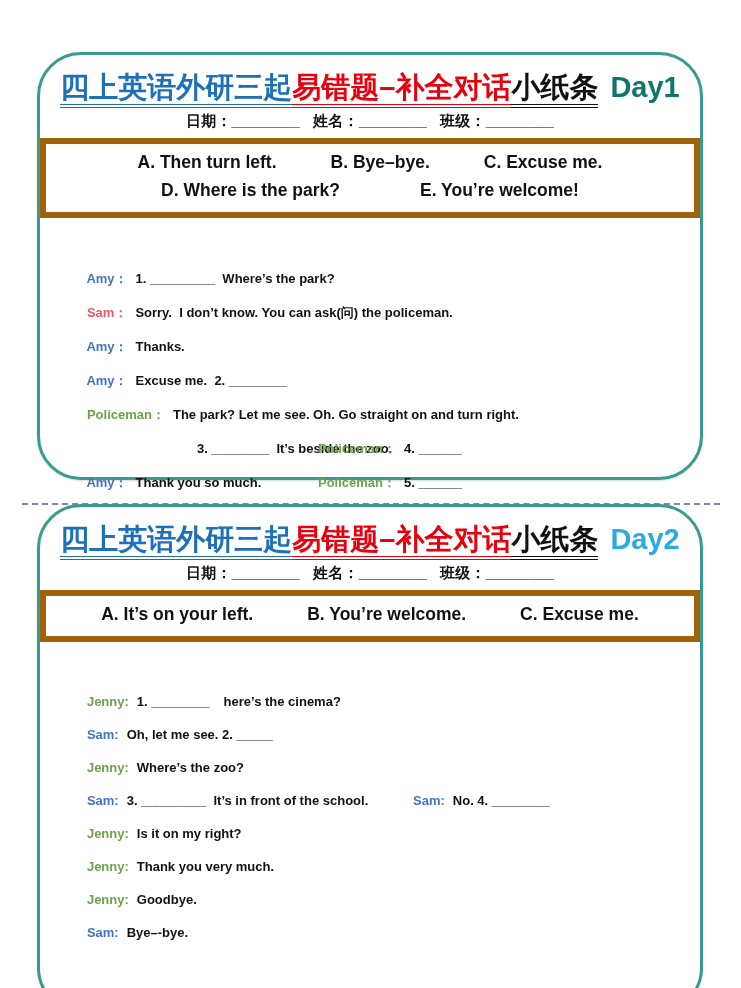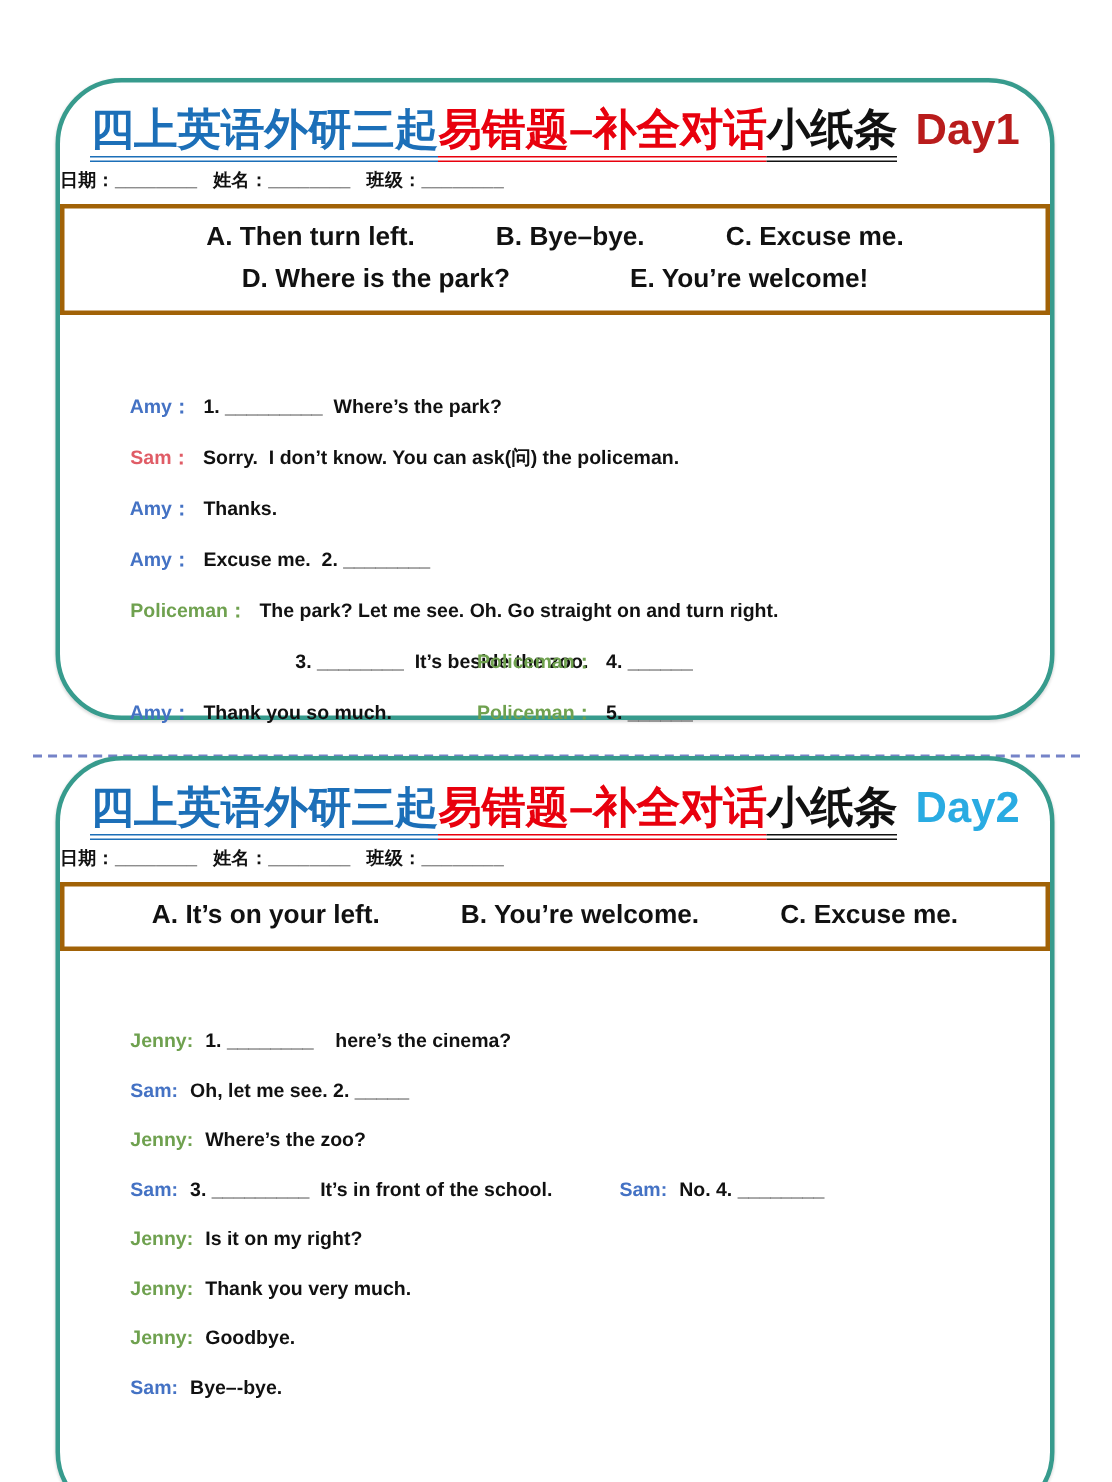--- a/index.html
+++ b/index.html
@@ -15,24 +15,24 @@
     box-shadow:0 1px 2px rgba(0,0,0,.15);
   }
   #panel1 { top:52px;  height:428px; }
   #panel2 { top:504px; height:508px; }
 
   .title { text-align:center; margin-top:13px; font-size:29px; font-weight:700;
            line-height:38px; white-space:nowrap; }
   .title .u { padding-bottom:1px; border-bottom:4px double currentColor; }
   .title .day { margin-left:12px; }
 
-  .info { text-align:left; margin-top:6px; font-size:12px; font-weight:700;
+  .info { text-align:center; margin-top:6px; font-size:15px; font-weight:700;
           white-space:pre; letter-spacing:.2px; }
 
-  .options { border:3px solid #a16207; margin-top:7px; padding:4px 6px 8px; }
+  .options { border:6px solid #a16207; margin-top:7px; padding:4px 6px 8px; }
   .opt-line { display:flex; justify-content:center; gap:54px;
               font-size:17.5px; font-weight:600; line-height:28px; white-space:pre; }
   .opt-line.l2 { gap:80px;text-align:right; }
 
   .dialogue { padding:10px 8px 0 18px; font-size:13px; font-weight:600; }
   .row { position:relative; height:34px; line-height:34px; white-space:pre; }
   #panel2 .row { height:33px; line-height:33px; }
   .speaker { margin-right:8px; }
   .row .col2 { position:absolute; top:0; }
   #panel1 .row .col2 { left:260px; }
@@ -42,21 +42,21 @@
   .divider { position:absolute; top:503px; left:22px; width:698px; height:0;
              border-top:2px dashed #7583c8; }
 </style>
 </head>
 <body>
 
 <div class="page">
 
   <section class="panel" id="panel1">
     <h1 class="title">
-      <span class="u" style="color: rgb(28, 111, 184);">四上英语外研三起</span><span class="u" style="color: rgb(232, 0, 13);">易错题–补全对话</span><span class="u" style="color: rgb(17, 17, 17);">小纸条</span><span class="day" style="color: #b91c1c;">Day1</span>
+      <span class="u" style="color: rgb(28, 111, 184);">四上英语外研三起</span><span class="u" style="color: rgb(232, 0, 13);">易错题–补全对话</span><span class="u" style="color: rgb(17, 17, 17);">小纸条</span><span class="day" style="color: #0f766e;">Day1</span>
     </h1>
 
     <div class="info">日期：________   姓名：________   班级：________</div>
 
     <div class="options">
       <div class="opt-line">
         <span>A. Then turn left.</span>
         <span>B. Bye–bye.</span>
         <span>C. Excuse me.</span>
       </div>

